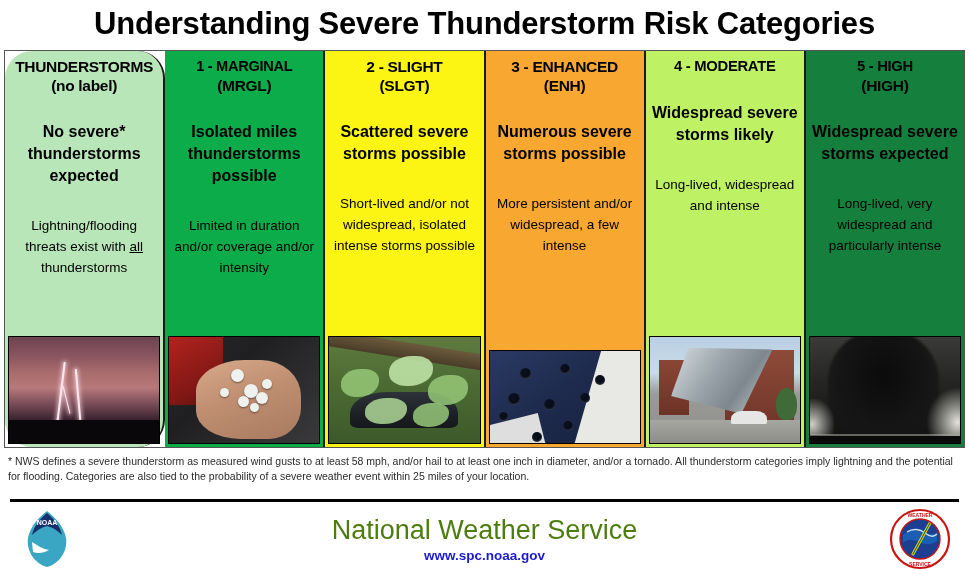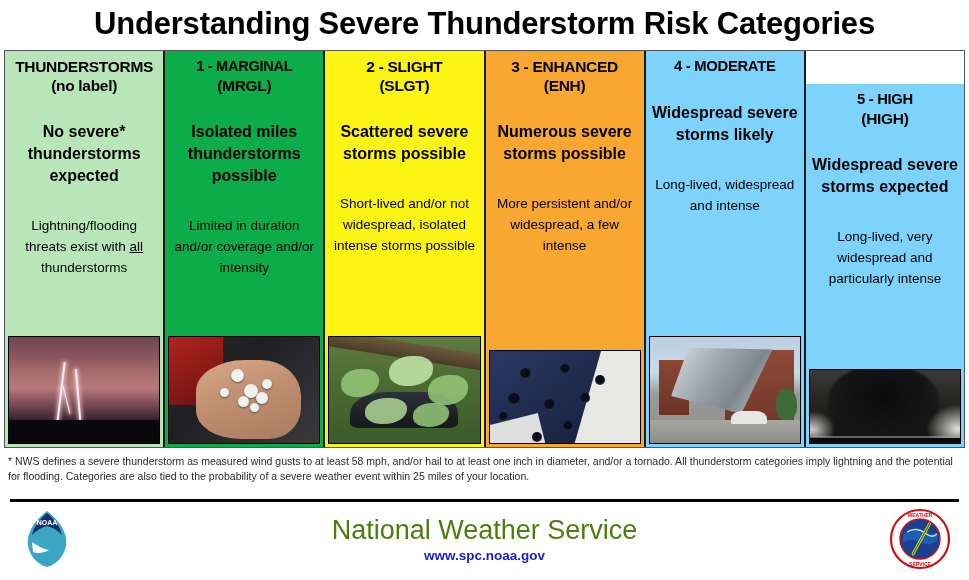--- a/index.html
+++ b/index.html
@@ -320,21 +320,21 @@
 </style>
 </head>
 <body>
 
 <div class="poster">
 
   <div class="title">Understanding Severe Thunderstorm Risk Categories</div>
 
   <div class="table">
 
-    <div class="col c0" style="background: rgb(185, 230, 185);">
+    <div class="col c0" style="background: rgb(185, 230, 185); border-radius: 27px;">
       <div class="col-text">
         <div class="cat-name">THUNDERSTORMS</div>
         <div class="cat-abbr">(no label)</div>
         <div class="headline">No severe* thunderstorms expected</div>
         <div class="detail"><span>Lightning/flooding threats exist with </span><span class="u">all</span><span> thunderstorms</span></div>
       </div>
       <div class="col-photo ph-lightning">
         <div class="bolt b1"></div>
         <div class="bolt b2"></div>
         <div class="bolt b3"></div>
@@ -395,37 +395,37 @@
         <div class="d d3"></div>
         <div class="d d4"></div>
         <div class="d d5"></div>
         <div class="d d6"></div>
         <div class="d d7"></div>
         <div class="d d8"></div>
         <div class="d d9"></div>
       </div>
     </div>
 
-    <div class="col c4" style="background: #7dd3fc;">
+    <div class="col c4" style="background: #bef264;">
       <div class="col-text">
         <div class="cat-name">4 - MODERATE</div>
         <div class="headline">Widespread severe storms likely</div>
         <div class="detail">Long-lived, widespread and intense</div>
       </div>
       <div class="col-photo ph-building">
         <div class="brick"></div>
         <div class="brick2"></div>
         <div class="ground"></div>
         <div class="roof"></div>
         <div class="car"></div>
         <div class="tree"></div>
       </div>
     </div>
 
-    <div class="col c5" style="background: #7dd3fc; margin-top: 33px;">
+    <div class="col c5" style="background: #15803d;">
       <div class="col-text">
         <div class="cat-name">5 - HIGH</div>
         <div class="cat-abbr">(HIGH)</div>
         <div class="headline">Widespread severe storms expected</div>
         <div class="detail">Long-lived, very widespread and particularly intense</div>
       </div>
       <div class="col-photo ph-tornado">
         <div class="funnel"></div>
         <div class="glow-l"></div>
         <div class="glow-r"></div>

